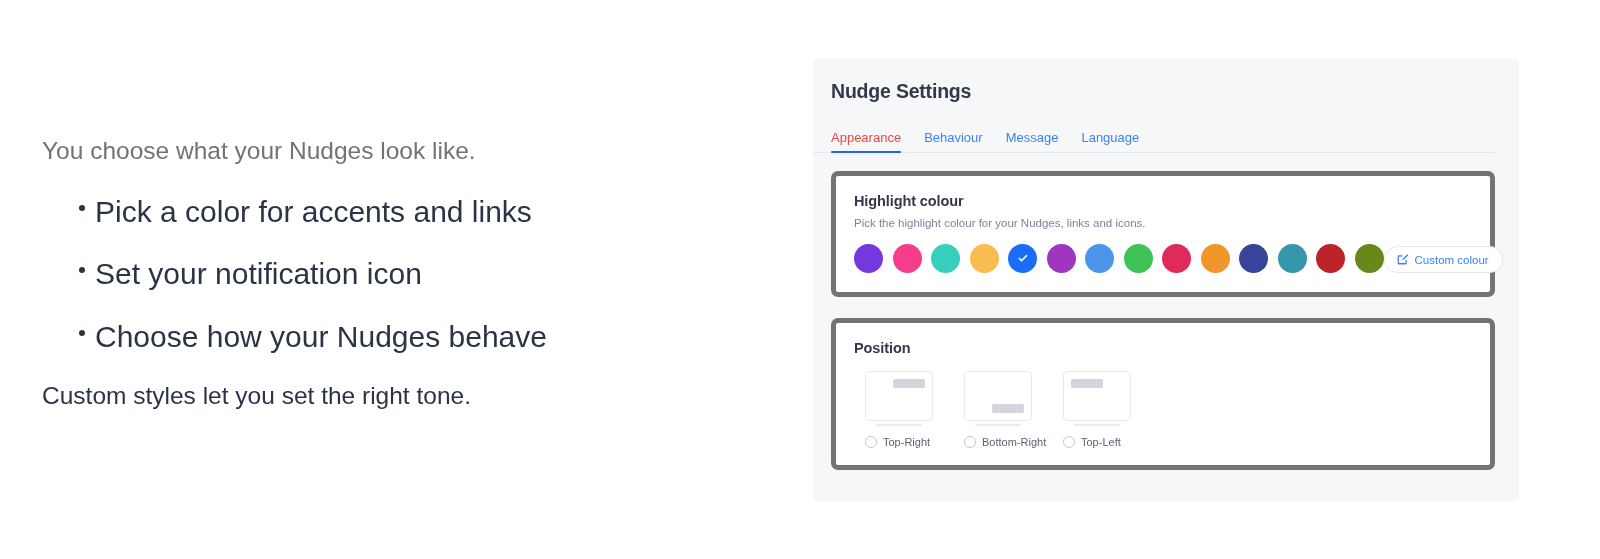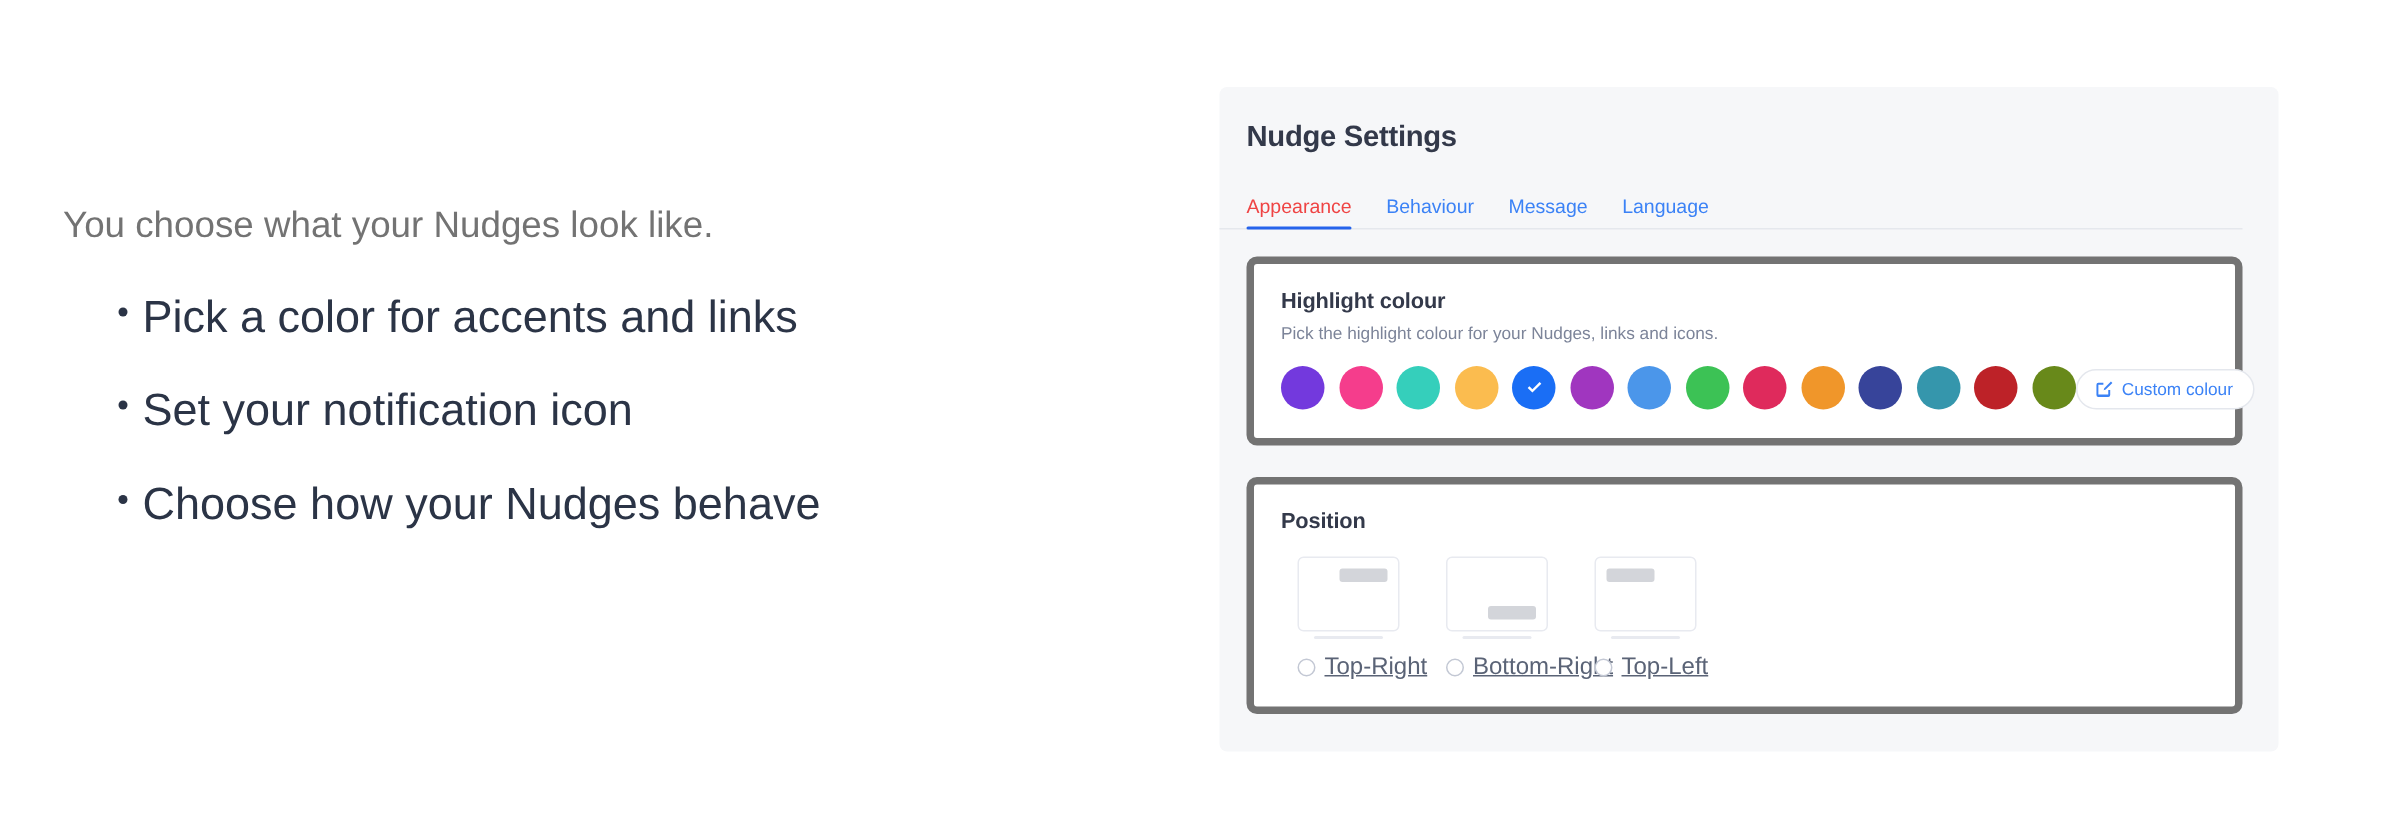--- a/index.html
+++ b/index.html
@@ -269,42 +269,42 @@
     border: 1.3px solid #1a6ef5;
   }
   .pos-option.selected .radio::after {
     content: "";
     position: absolute;
     inset: 2.5px;
     border-radius: 50%;
     background: #1a6ef5;
   }
   .pos-label {
-    font-size: 16px;
+    font-size: 11px;
     color: #5a6376;
     white-space: nowrap;
-    text-decoration: underline;
   }
   .pos-option.selected .pos-label {
     color: #1a6ef5;
   }
 </style>
 </head>
 <body>
 
 <div class="left-col">
 
   <div class="lead">You choose what your Nudges look like.</div>
 
   <ul class="feature-list">
     <li>Pick a color for accents and links</li>
     <li>Set your notification icon</li>
     <li>Choose how your Nudges behave</li>
   </ul>
 
+  <div class="outro">Custom styles let you set the right tone.</div>
 </div>
 
 <div class="app-panel">
 
   <div class="panel-header">
     <div class="panel-title">Nudge Settings</div>
   </div>
 
   <div class="tabs">
     <div class="tab active">Appearance</div>

